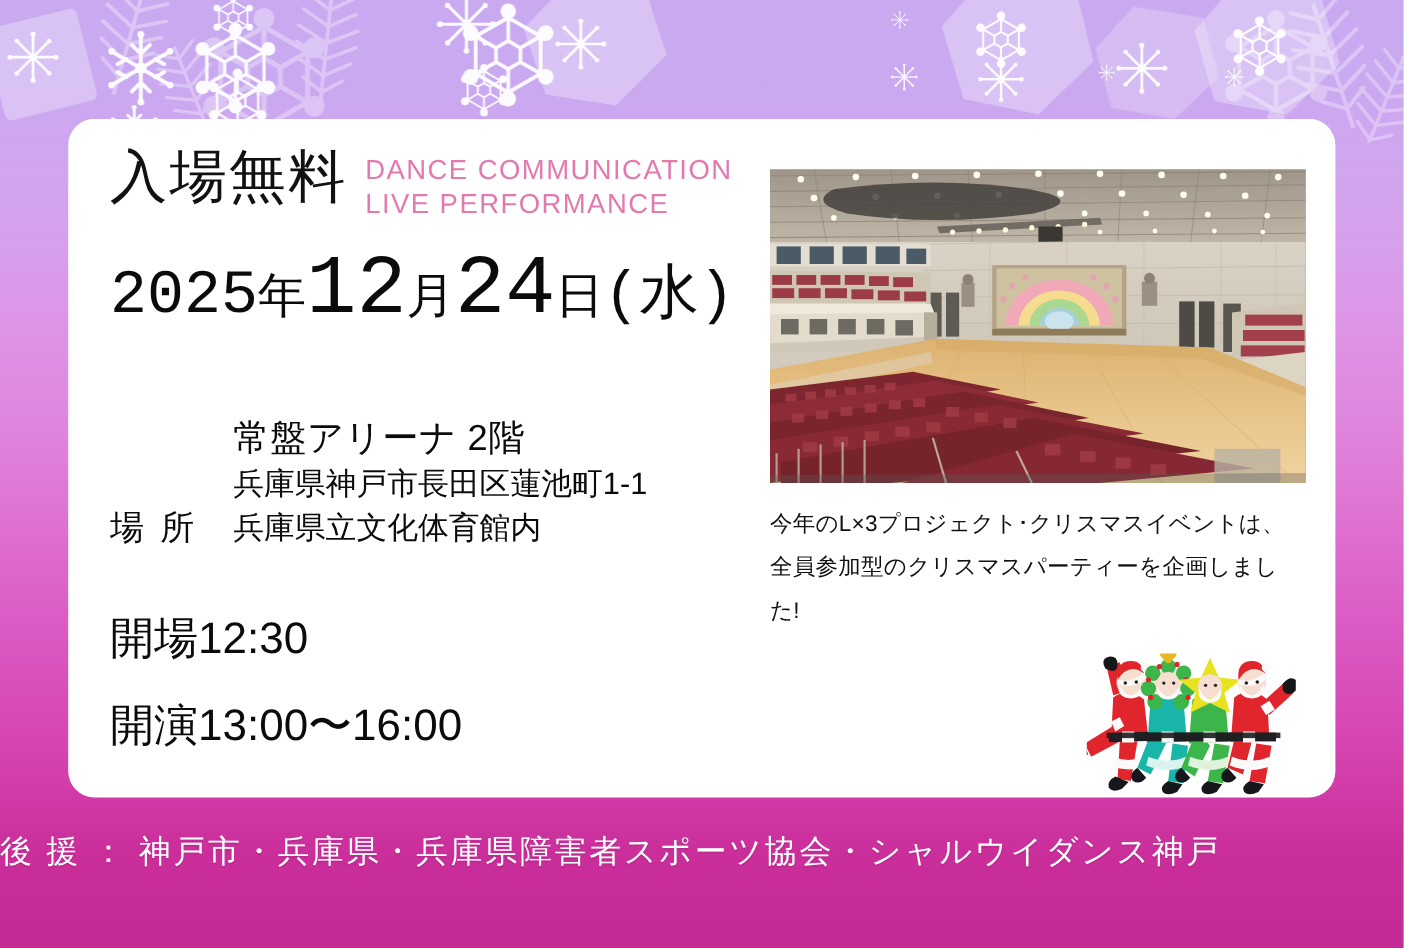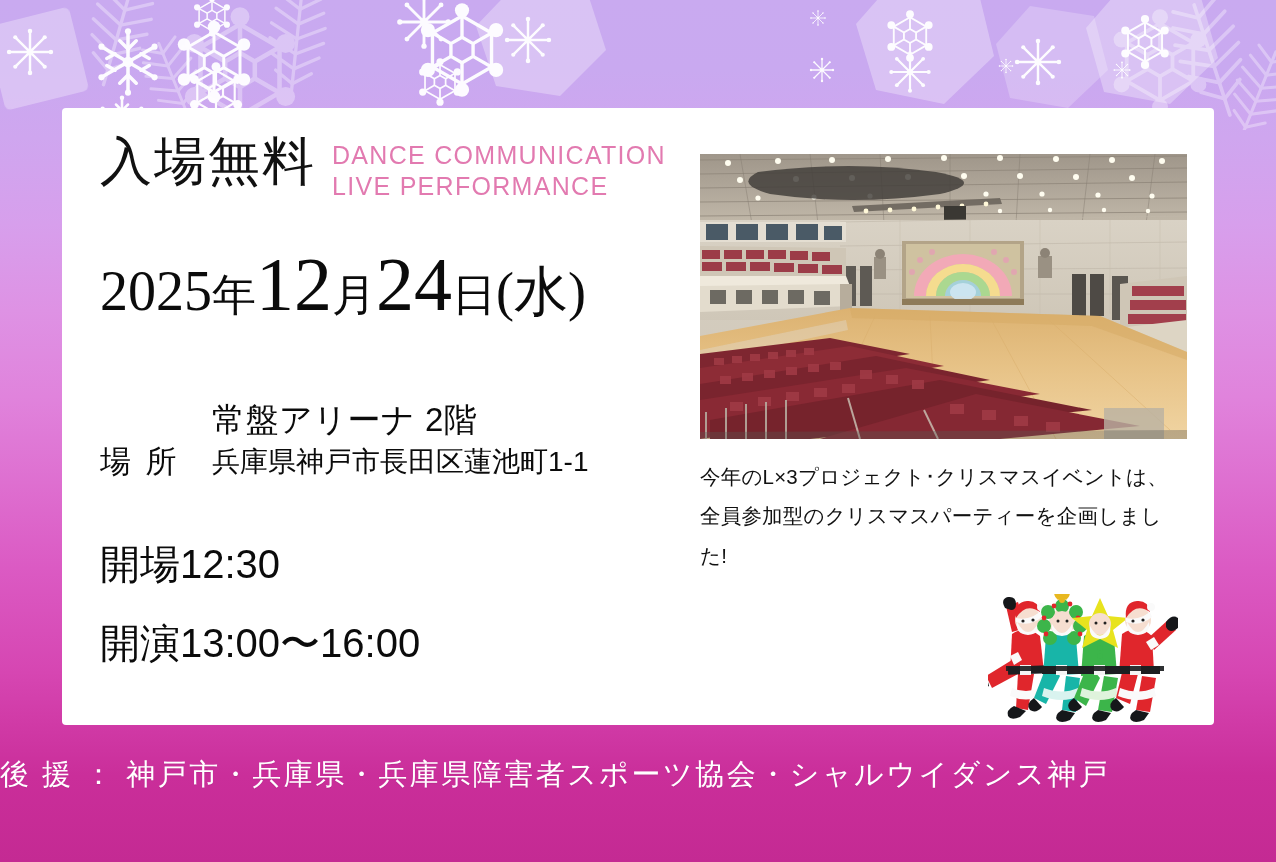--- a/index.html
+++ b/index.html
@@ -23,40 +23,40 @@
       #ca2e9a 90%,
       #c42a93 100%);
   }
 
   
   .deco{position:absolute;top:0;left:0;width:1276px;height:130px;pointer-events:none;}
 
   
   .card{
     position:absolute;left:62px;top:108px;width:1152px;height:617px;
-    background:#ffffff;border-radius:4px;
+    background:#ffffff;border-radius:24px;
   }
 
   
   .left{position:absolute;left:38px;top:26px;width:600px;}
 
   .free-row{display:flex;align-items:flex-start;}
   .free{
     font-family:"DejaVu Serif","Liberation Serif",serif;
     font-size:52px;line-height:1.05;color:#111;letter-spacing:2px;font-weight:400;
   }
   .tagline{margin-left:16px;margin-top:6px;}
   .tagline div{
     color:#e27ab0;font-size:25px;line-height:1.22;letter-spacing:1.3px;
     font-family:"Liberation Sans","DejaVu Sans",sans-serif;
   }
 
   .date-line{
-    margin-top:40px;white-space:nowrap;color:#0b0b0b;
-    font-family:Liberation Serif, serif;
+    margin-top:20px;white-space:nowrap;color:#0b0b0b;
+    font-family:Liberation Mono, monospace;
   }
   .d-sm{font-size:56px;}
   .d-kj{font-size:44px;}
   .d-lg{font-size:76px;}
   .d-paren{font-size:54px;}
 
   .info{margin-top:46px;font-family:"Liberation Sans","DejaVu Sans",sans-serif;color:#0b0b0b;}
   .info-block{display:flex;align-items:flex-end;}
   .info-block + .info-block{margin-top:32px;}
   .lbl{width:112px;flex:0 0 112px;font-size:31px;letter-spacing:3px;line-height:1.28;}
@@ -237,20 +237,21 @@
         <span class="d-sm">2025</span><span class="d-kj">年</span><span class="d-lg">12</span><span class="d-kj">月</span><span class="d-lg">24</span><span class="d-kj">日</span><span class="d-paren">(水)</span>
       </div>
 
       <div class="info">
 
         <div class="info-block">
           <div class="lbl">場 所</div>
           <div class="vals">
             <div class="v1">常盤アリーナ 2階</div>
             <div class="v2">兵庫県神戸市長田区蓮池町1-1</div>
+            <div class="v2">兵庫県立文化体育館内</div>
           </div>
         </div>
 
         <div class="info-block">
           <div class="vals">
             <div class="v-time">開場12:30</div>
             <div class="v-time">開演13:00〜16:00</div>
           </div>
         </div>
 

